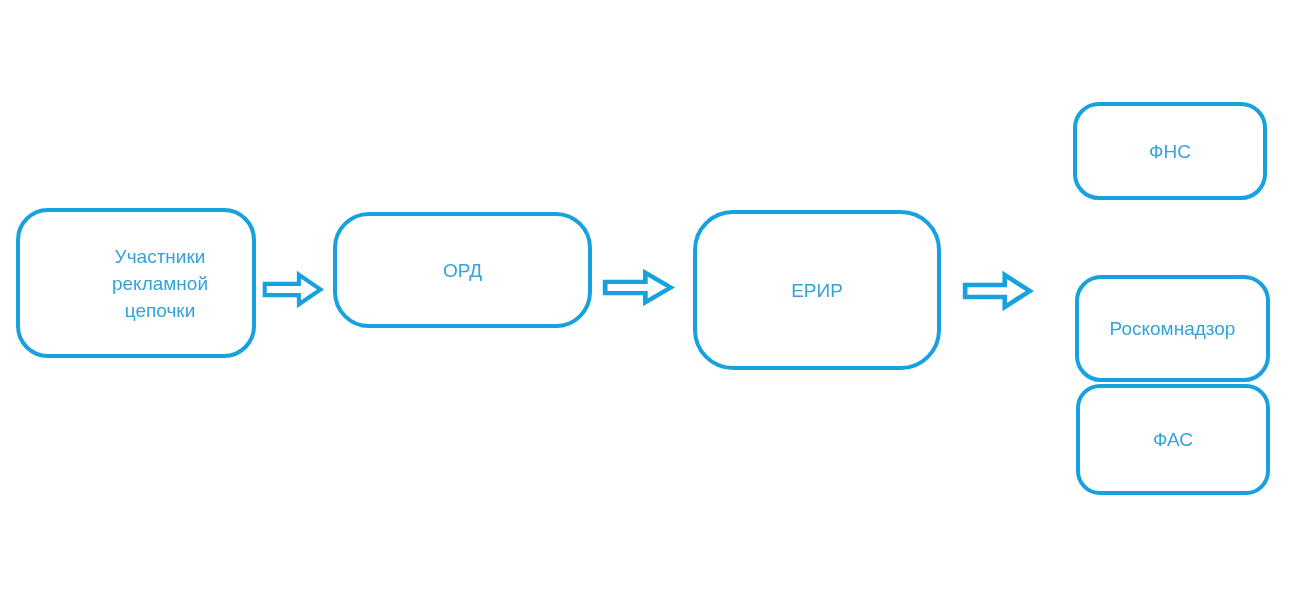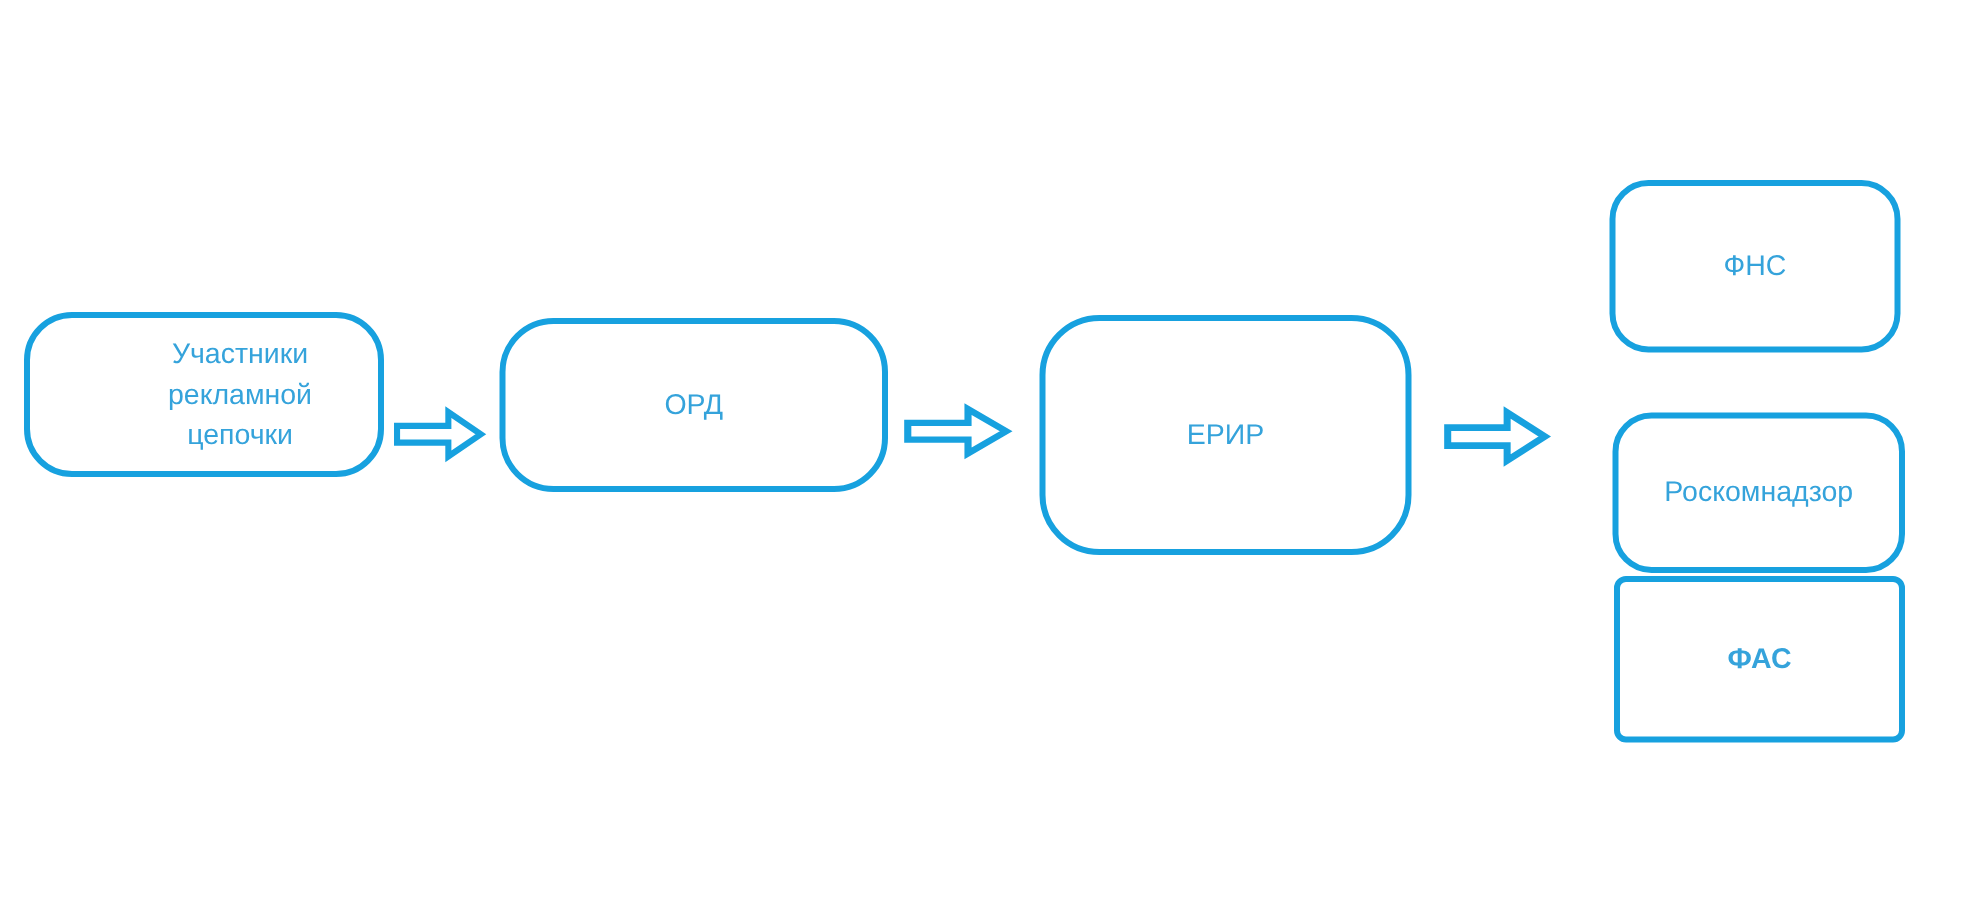--- a/index.html
+++ b/index.html
@@ -25,27 +25,27 @@
     justify-content: center;
     text-align: center;
     color: #35a3db;
     font-size: 19px;
     line-height: 27px;
   }
   .node .label {
     display: inline-block;
   }
   
-  #node-participants { left: 16px;   top: 208px; width: 240px; height: 110px; border-radius: 32px; padding-left: 48px; }
+  #node-participants { left: 16px;   top: 208px; width: 240px; height: 150px; border-radius: 32px; padding-left: 48px; }
   #node-participants .label { max-width: 125px; }
   #node-ord          { left: 333px;  top: 212px; width: 259px; height: 116px; border-radius: 36px; }
   #node-erir         { left: 693px;  top: 210px; width: 248px; height: 160px; border-radius: 40px; }
-  #node-fns          { left: 1073px; top: 102px; width: 194px; height: 115px; border-radius: 26px; margin-top: 18px; }
+  #node-fns          { left: 1073px; top: 102px; width: 194px; height: 98px; border-radius: 26px; }
   #node-rkn          { left: 1075px; top: 243px; width: 195px; height: 107px; border-radius: 26px; margin-top: 32px; }
-  #node-fas          { left: 1076px; top: 384px; width: 194px; height: 111px; border-radius: 8px; font-weight: bold; }
+  #node-fas          { left: 1076px; top: 384px; width: 194px; height: 111px; border-radius: 24px; }
 
   .arrow {
     position: absolute;
   }
   .arrow svg {
     display: block;
     width: 100%;
     height: 100%;
     overflow: visible;
   }

